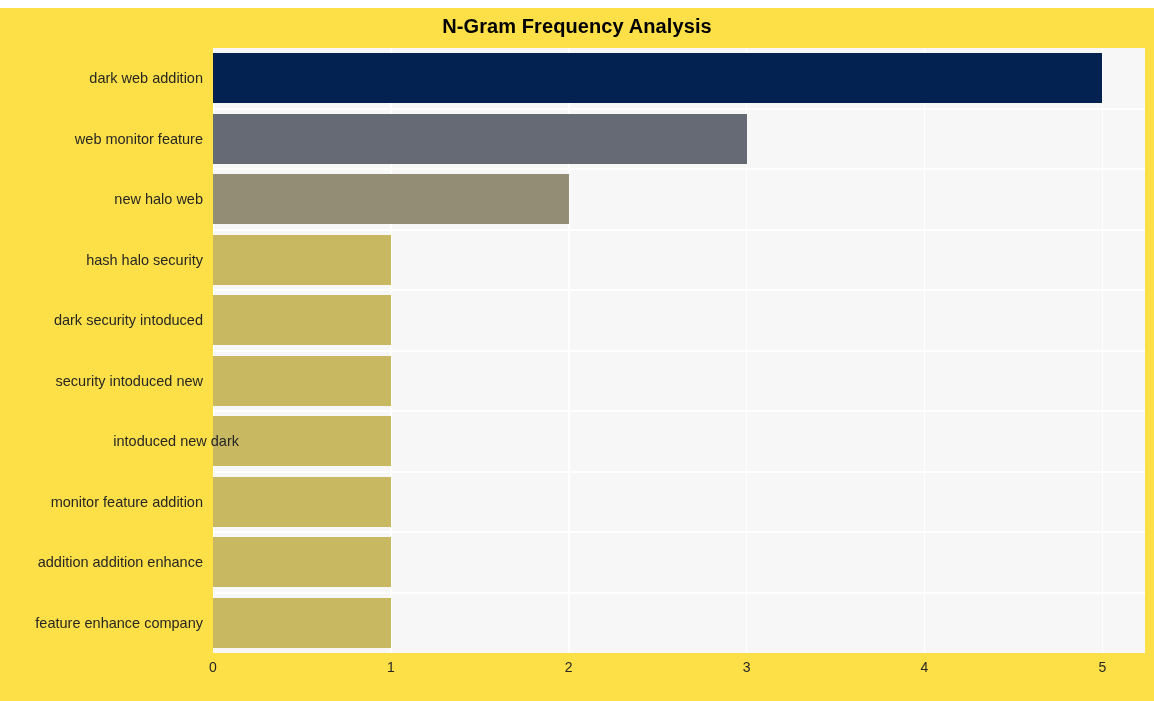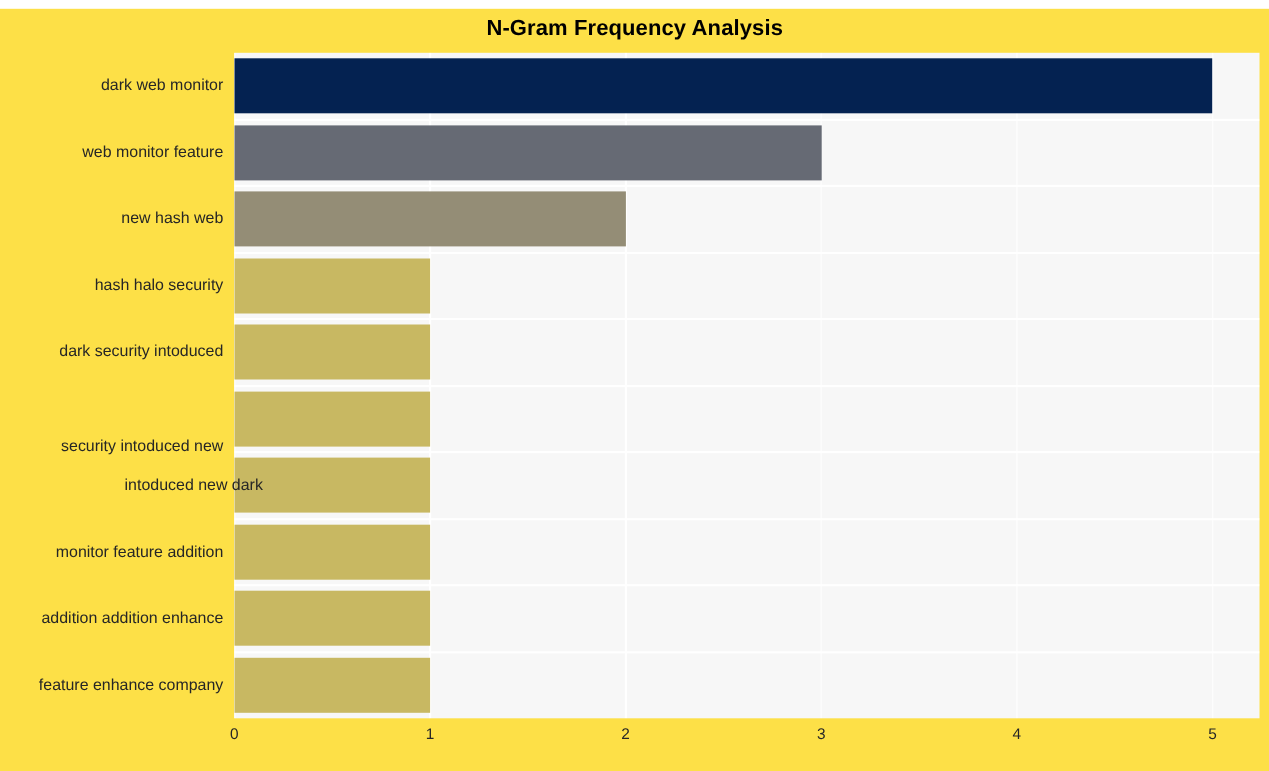--- a/index.html
+++ b/index.html
@@ -139,26 +139,26 @@
       <div class="bar" title="hash halo security: 1" style="left: 0px; top: 186.75px; width: 177.863px; background: rgb(200, 184, 98);"></div>
       <div class="bar" title="halo security intoduced: 1" style="left: 0px; top: 247.25px; width: 177.863px; background: rgb(200, 184, 98);"></div>
       <div class="bar" title="security intoduced new: 1" style="left: 0px; top: 307.75px; width: 177.863px; background: rgb(200, 184, 98);"></div>
       <div class="bar" title="intoduced new dark: 1" style="left: 0px; top: 368.25px; width: 177.863px; background: rgb(200, 184, 98);"></div>
       <div class="bar" title="monitor feature addition: 1" style="left: 0px; top: 428.75px; width: 177.863px; background: rgb(200, 184, 98);"></div>
       <div class="bar" title="feature addition enhance: 1" style="left: 0px; top: 489.25px; width: 177.863px; background: rgb(200, 184, 98);"></div>
       <div class="bar" title="addition enhance company: 1" style="left: 0px; top: 549.75px; width: 177.863px; background: rgb(200, 184, 98);"></div>
     </div>
 
   <div id="y-tick-labels">
-      <div class="ytick-label" style="top: 61.25px;">dark web monitor</div>
+      <div class="ytick-label" style="top: 61.25px;">dark web addition</div>
       <div class="ytick-label" style="top: 121.75px;">web monitor feature</div>
-      <div class="ytick-label" style="top: 182.25px;">new hash web</div>
+      <div class="ytick-label" style="top: 182.25px;">new halo web</div>
       <div class="ytick-label" style="top: 242.75px;">hash halo security</div>
       <div class="ytick-label" style="top: 303.25px;">dark security intoduced</div>
-      <div class="ytick-label" style="top: 363.75px; margin-top: 25px;">security intoduced new</div>
+      <div class="ytick-label" style="top: 363.75px;">security intoduced new</div>
       <div class="ytick-label" style="top: 424.25px; margin-left: 36px;">intoduced new dark</div>
       <div class="ytick-label" style="top: 484.75px;">monitor feature addition</div>
       <div class="ytick-label" style="top: 545.25px;">addition addition enhance</div>
       <div class="ytick-label" style="top: 605.75px;">feature enhance company</div>
     </div>
   <div id="x-tick-labels">
       <div class="xtick-label" style="left: 213px;">0</div>
       <div class="xtick-label" style="left: 390.863px;">1</div>
       <div class="xtick-label" style="left: 568.725px;">2</div>
       <div class="xtick-label" style="left: 746.588px;">3</div>

